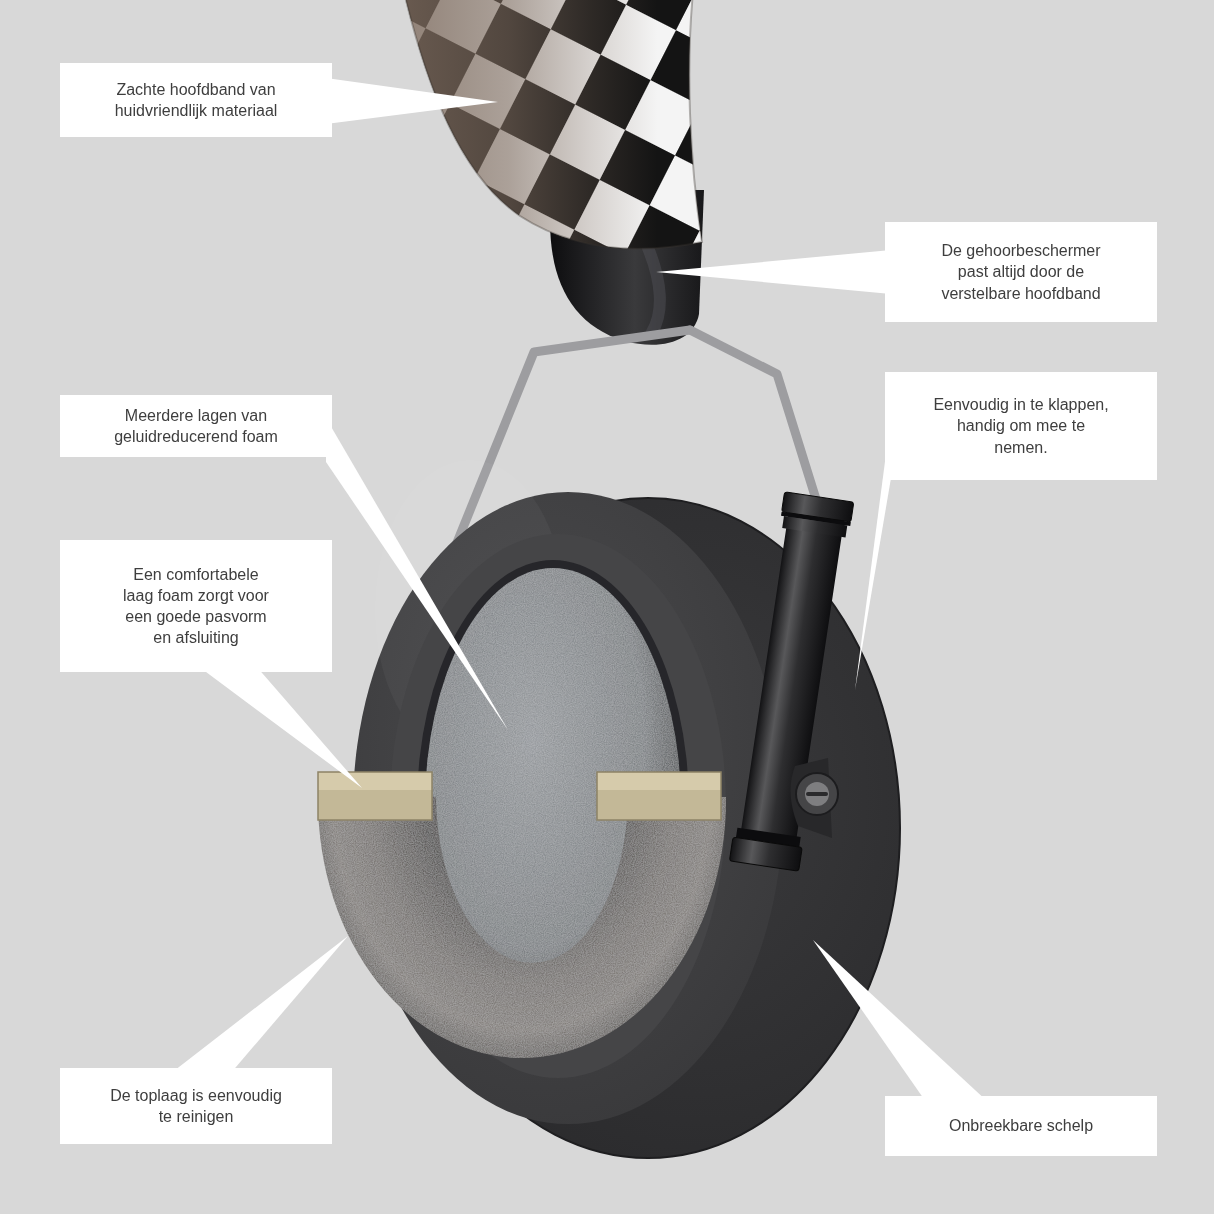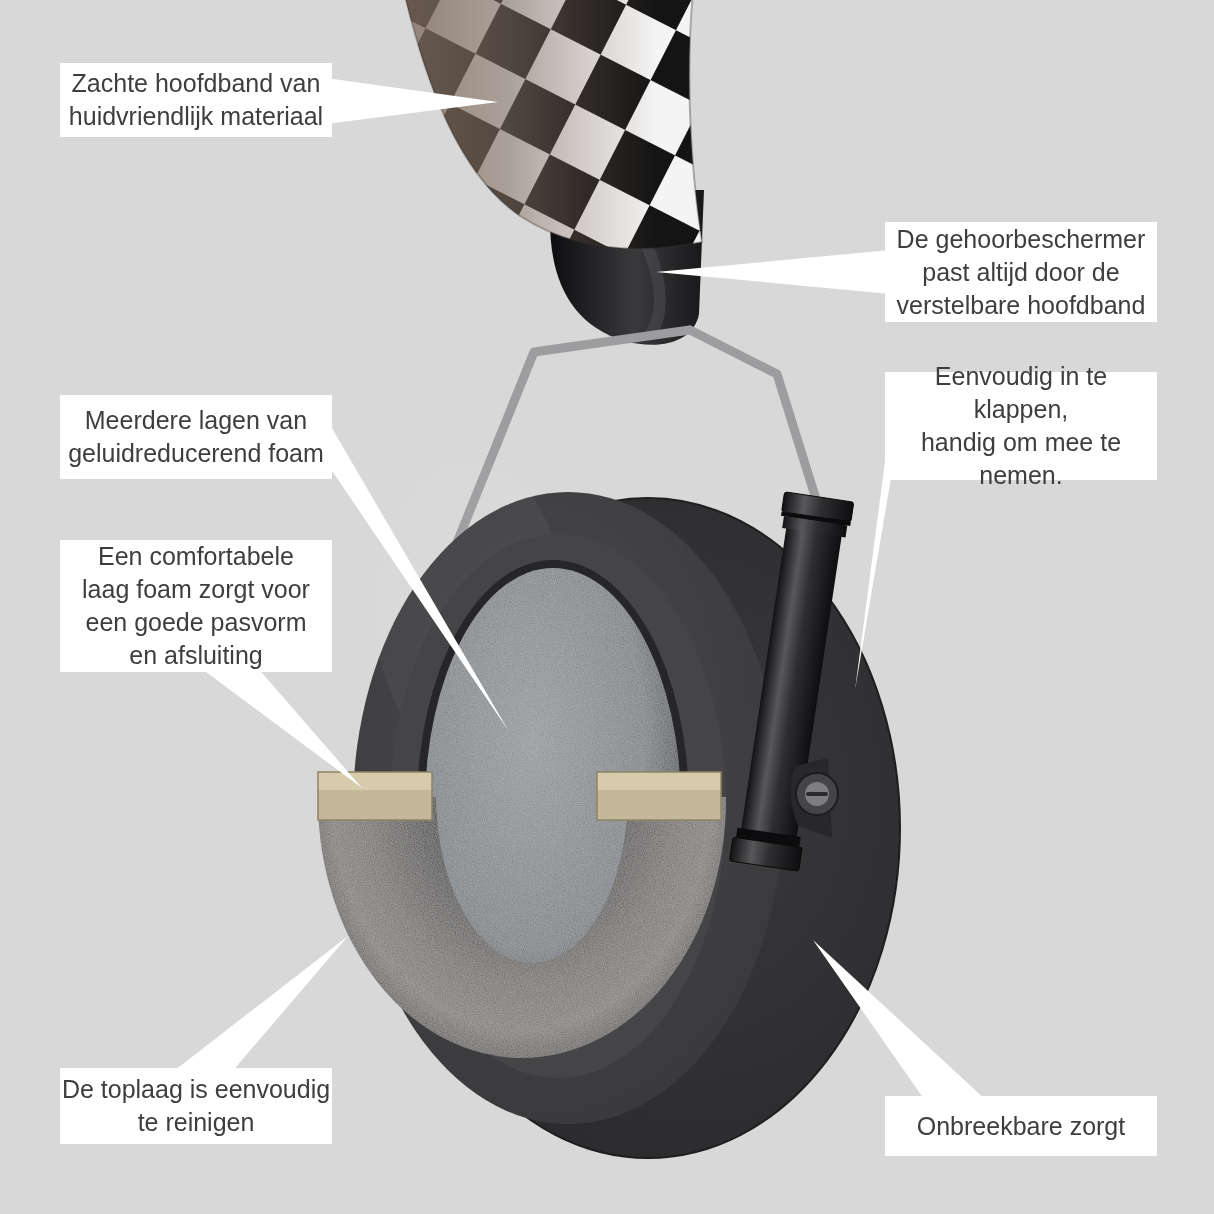--- a/index.html
+++ b/index.html
@@ -15,21 +15,21 @@
   .stage > svg { position: absolute; left: 0; top: 0; z-index: 1; }
   .callout {
     position: absolute;
     z-index: 2;
     background: var(--callout-bg, #ffffff);
     color: var(--callout-text, #3e3e3e);
     display: flex;
     align-items: center;
     justify-content: center;
     text-align: center;
-    font-size: 25px;
+    font-size: 16px;
     line-height: 1.32;
     white-space: pre-line;
   }
 </style>
 </head>
 <body>
 
 <div class="stage">
 
   <svg width="1214" height="1214" viewBox="0 0 1214 1214">
@@ -171,34 +171,34 @@
 handig om mee te
 nemen.</span>
   </div>
 
   <div class="callout" style="left:885px; top:222px; width:272px; height:100px;">
     <span>De gehoorbeschermer
 past altijd door de
 verstelbare hoofdband</span>
   </div>
 
-  <div class="callout" style="left:60px; top:395px; width:272px; height:84px;">
+  <div class="callout" style="left:60px; top:395px; width:272px; height:62px;">
     <span>Meerdere lagen van
 geluidreducerend foam</span>
   </div>
 
   <div class="callout" style="left:60px; top:1068px; width:272px; height:76px;">
     <span>De toplaag is eenvoudig
 te reinigen</span>
   </div>
 
   <div class="callout" style="left:60px; top:540px; width:272px; height:132px;">
     <span>Een comfortabele
 laag foam zorgt voor
 een goede pasvorm
 en afsluiting</span>
   </div>
 
   <div class="callout" style="left:885px; top:1096px; width:272px; height:60px;">
-    <span>Onbreekbare zorgt</span>
+    <span>Onbreekbare schelp</span>
   </div>
 
 </div>
 
 </body></html>

